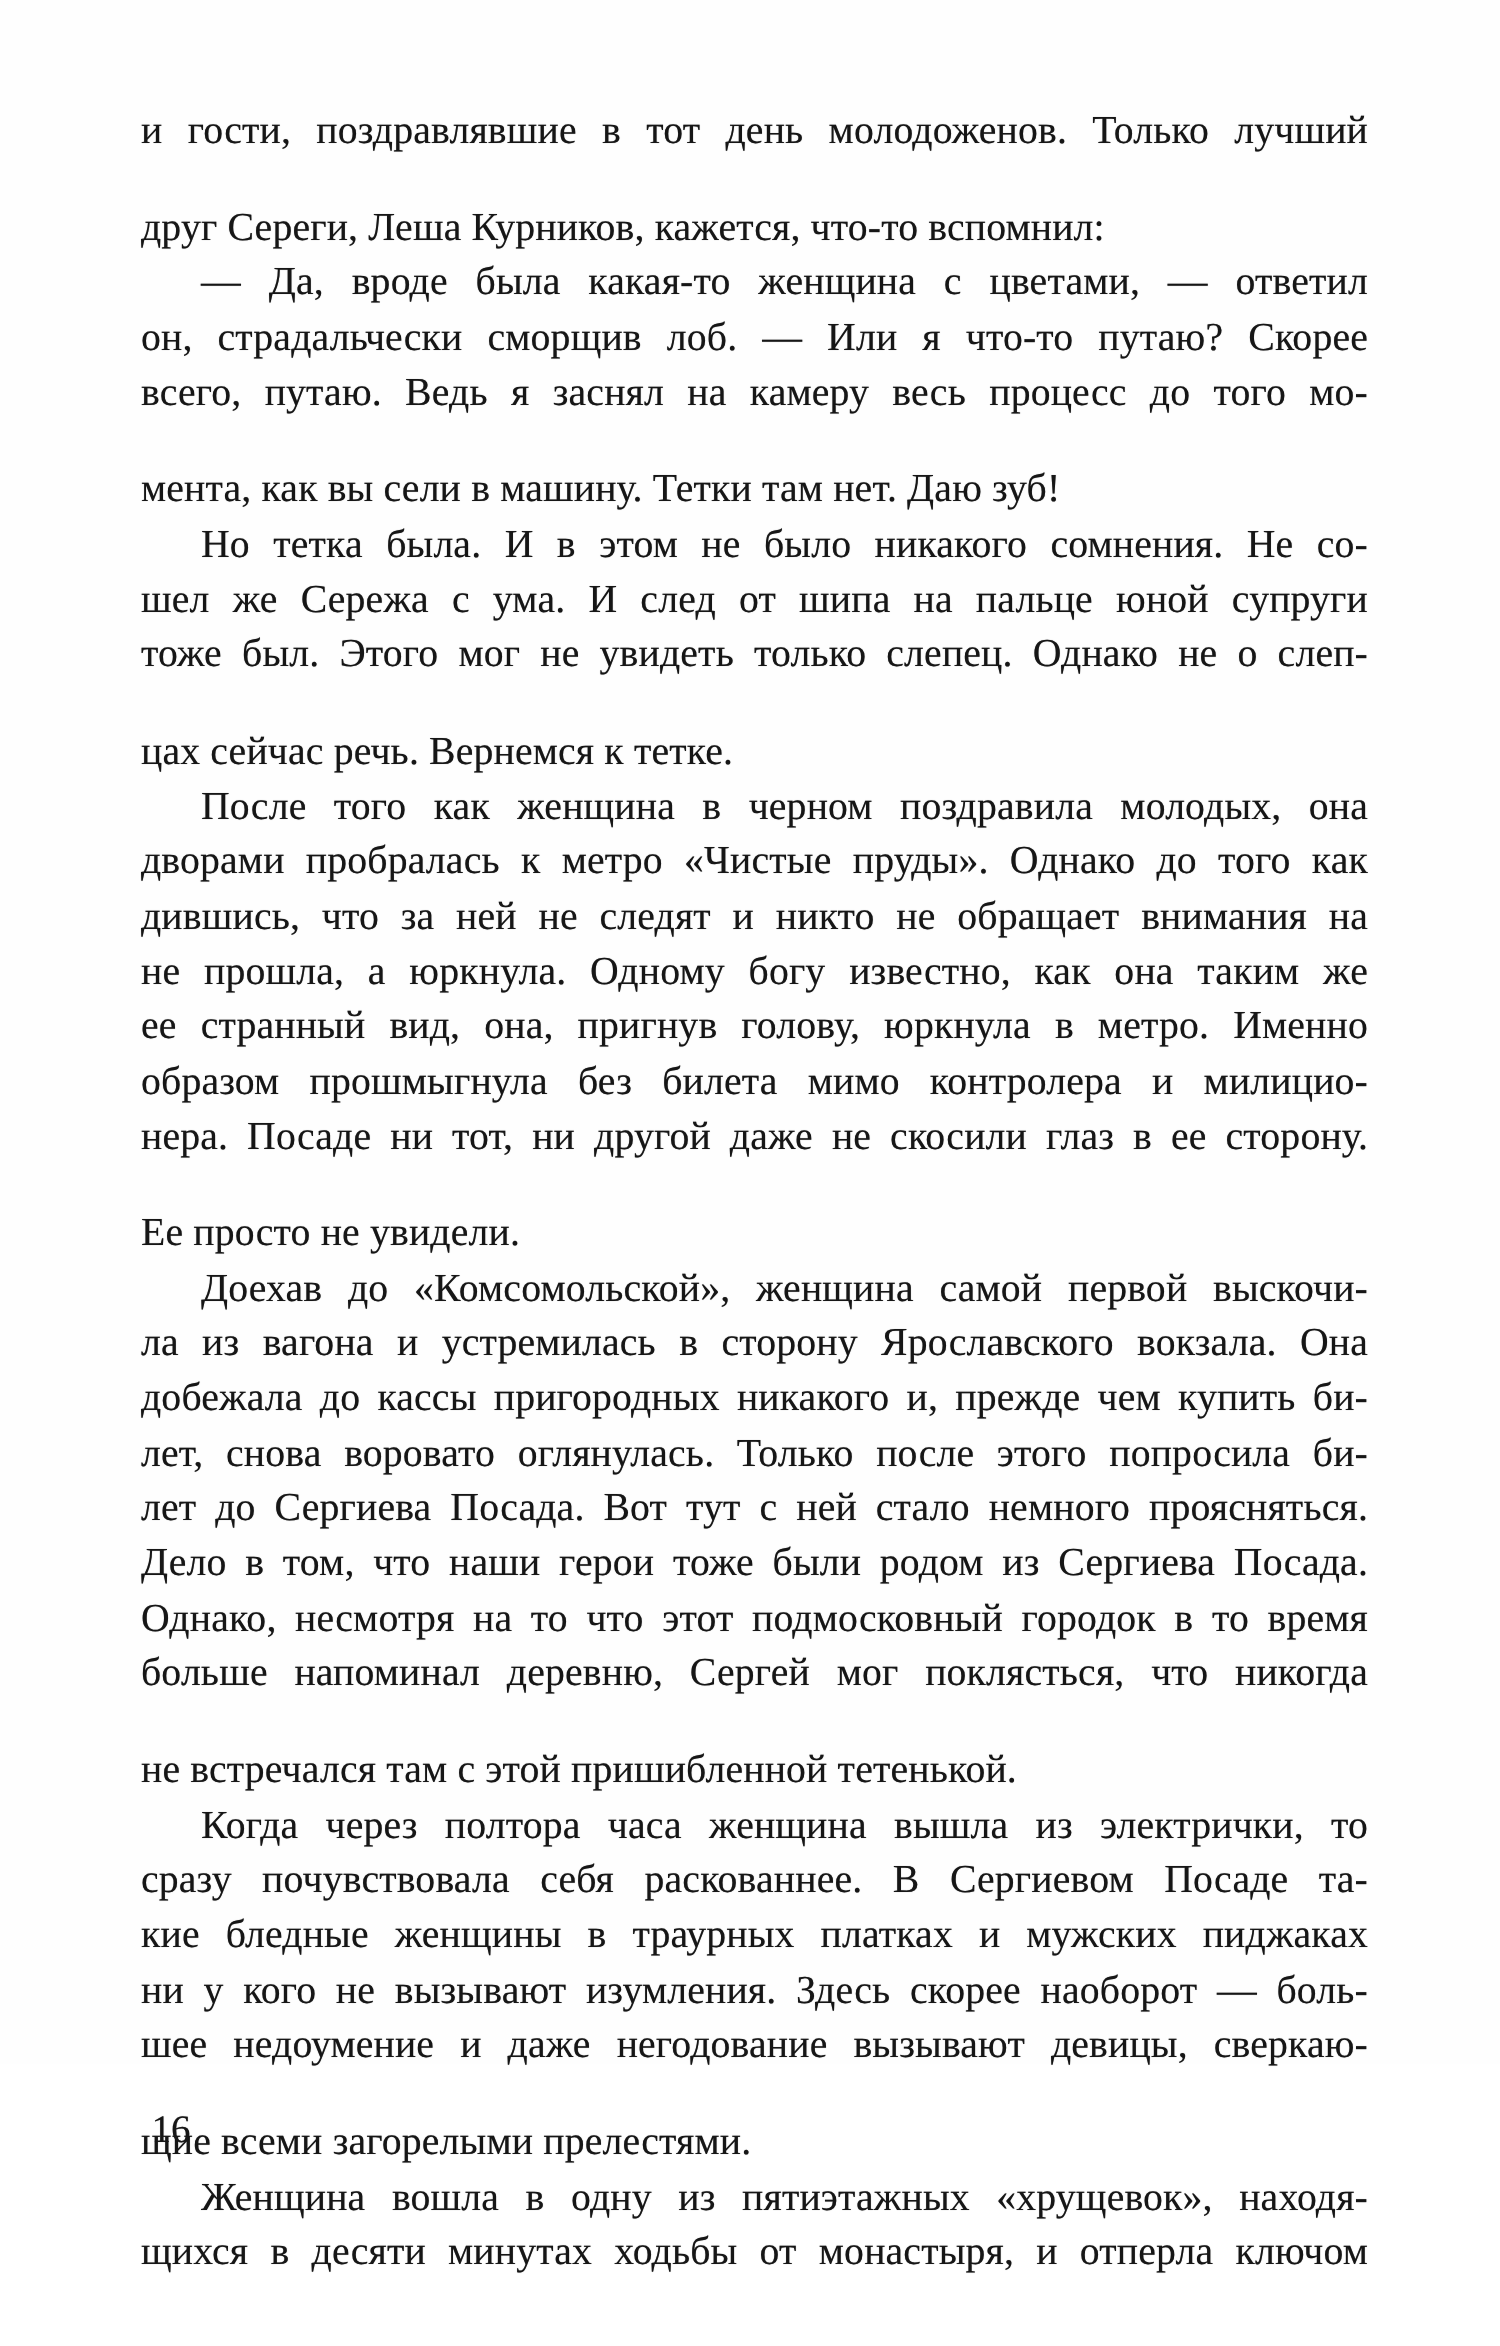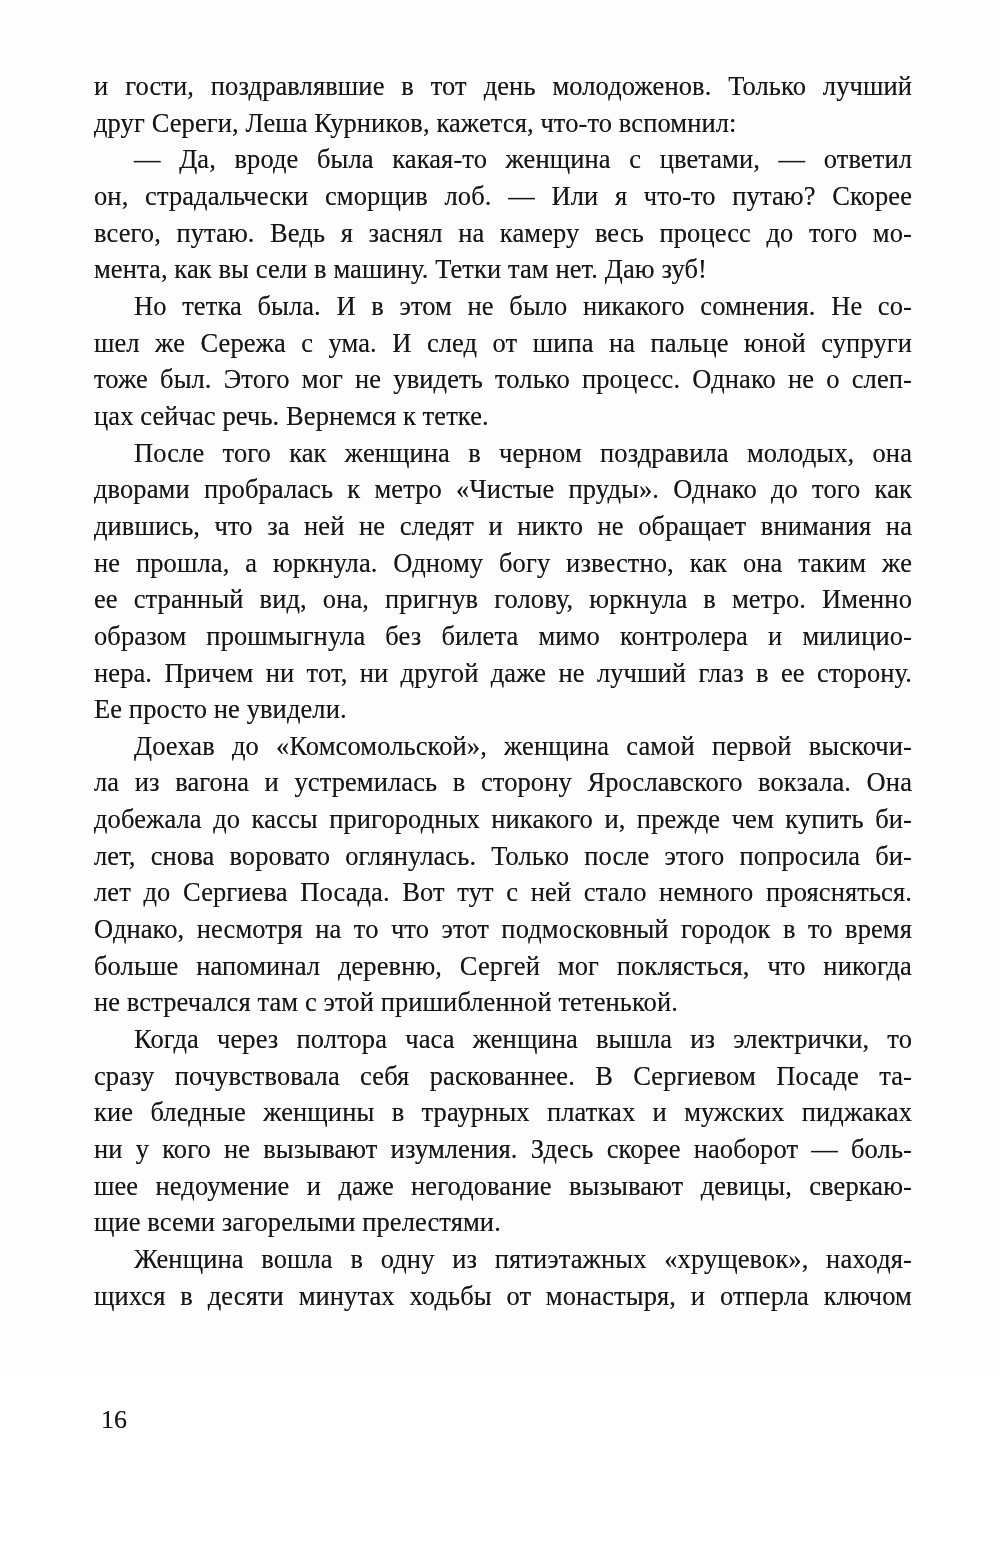--- a/index.html
+++ b/index.html
@@ -36,20 +36,21 @@
     padding: 0;
   }
   .text-line {
     text-align: justify;
     text-align-last: justify;
     -moz-text-align-last: justify;
     min-height: 36.66px;
   }
   .text-line.lastline {
     text-align-last: left;
+    margin-top: 28px;
     -moz-text-align-last: left;
   }
   .text-line.indented {
     text-indent: 40px;
   }
   .page-number {
     position: absolute;
     left: 101px;
     top: 1402px;
     font-size: 26px;
@@ -68,39 +69,40 @@
       </div>
       <div class="paragraph">
         <div class="text-line indented">— Да, вроде была какая-то женщина с цветами, — ответил</div>
         <div class="text-line">он, страдальчески сморщив лоб. — Или я что-то путаю? Скорее</div>
         <div class="text-line">всего, путаю. Ведь я заснял на камеру весь процесс до того мо-</div>
         <div class="text-line lastline">мента, как вы сели в машину. Тетки там нет. Даю зуб!</div>
       </div>
       <div class="paragraph">
         <div class="text-line indented">Но тетка была. И в этом не было никакого сомнения. Не со-</div>
         <div class="text-line">шел же Сережа с ума. И след от шипа на пальце юной супруги</div>
-        <div class="text-line">тоже был. Этого мог не увидеть только процесс. Однако не о слеп-</div>
+        <div class="text-line">тоже был. Этого мог не увидеть только слепец. Однако не о слеп-</div>
         <div class="text-line lastline">цах сейчас речь. Вернемся к тетке.</div>
       </div>
       <div class="paragraph">
         <div class="text-line indented">После того как женщина в черном поздравила молодых, она</div>
         <div class="text-line">дворами пробралась к метро «Чистые пруды». Однако до того как</div>
         <div class="text-line">дившись, что за ней не следят и никто не обращает внимания на</div>
         <div class="text-line">не прошла, а юркнула. Одному богу известно, как она таким же</div>
         <div class="text-line">ее странный вид, она, пригнув голову, юркнула в метро. Именно</div>
         <div class="text-line">образом прошмыгнула без билета мимо контролера и милицио-</div>
-        <div class="text-line">нера. Причем ни тот, ни другой даже не лучший глаз в ее сторону.</div>
+        <div class="text-line">нера. Посаде ни тот, ни другой даже не скосили глаз в ее сторону.</div>
         <div class="text-line lastline">Ее просто не увидели.</div>
       </div>
       <div class="paragraph">
         <div class="text-line indented">Доехав до «Комсомольской», женщина самой первой выскочи-</div>
         <div class="text-line">ла из вагона и устремилась в сторону Ярославского вокзала. Она</div>
         <div class="text-line">добежала до кассы пригородных никакого и, прежде чем купить би-</div>
         <div class="text-line">лет, снова воровато оглянулась. Только после этого попросила би-</div>
         <div class="text-line">лет до Сергиева Посада. Вот тут с ней стало немного проясняться.</div>
+        <div class="text-line">Дело в том, что наши герои тоже были родом из Сергиева Посада.</div>
         <div class="text-line">Однако, несмотря на то что этот подмосковный городок в то время</div>
         <div class="text-line">больше напоминал деревню, Сергей мог поклясться, что никогда</div>
         <div class="text-line lastline">не встречался там с этой пришибленной тетенькой.</div>
       </div>
       <div class="paragraph">
         <div class="text-line indented">Когда через полтора часа женщина вышла из электрички, то</div>
         <div class="text-line">сразу почувствовала себя раскованнее. В Сергиевом Посаде та-</div>
         <div class="text-line">кие бледные женщины в траурных платках и мужских пиджаках</div>
         <div class="text-line">ни у кого не вызывают изумления. Здесь скорее наоборот — боль-</div>
         <div class="text-line">шее недоумение и даже негодование вызывают девицы, сверкаю-</div>

